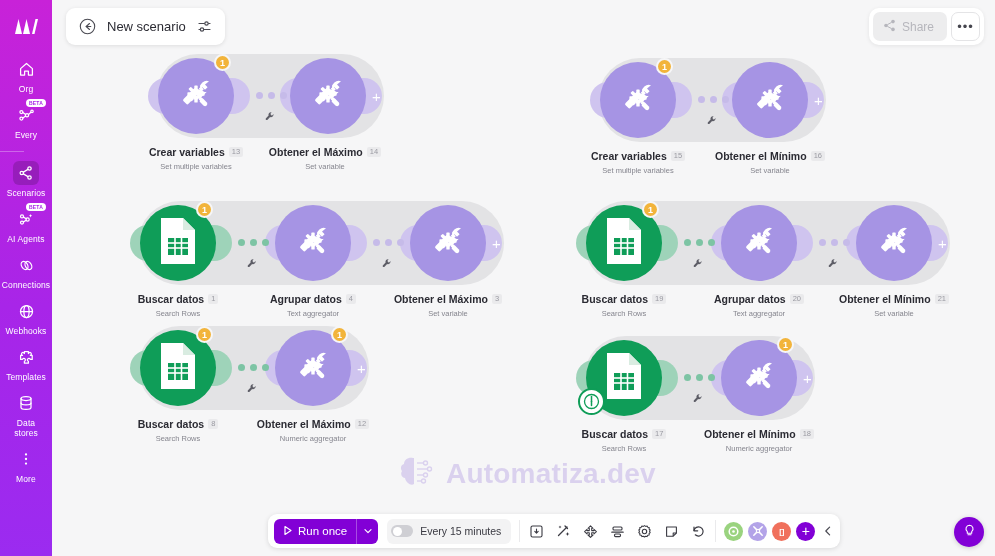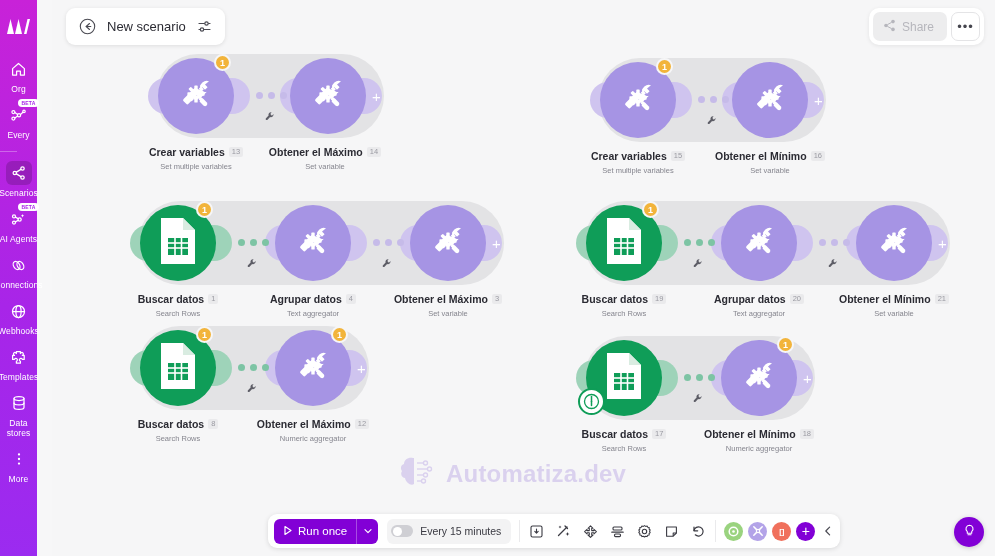--- a/index.html
+++ b/index.html
@@ -5,21 +5,21 @@
   * { box-sizing: border-box; margin:0; padding:0; }
   html,body { width:995px; height:556px; overflow:hidden; }
   body {
     font-family: "Liberation Sans", sans-serif;
     background:#f7f7f8;
     position:relative;
   }
 
   
   #sidebar {
-    position:absolute; left:0; top:0; width:37px; height:556px;
+    position:absolute; left:0; top:0; width:52px; height:556px;
     background:linear-gradient(180deg,#c822d8 0%,#a825e8 55%,#9b2bf0 100%);
     display:flex; flex-direction:column; align-items:center;
     padding-top:8px;
     z-index:30;
   }
   .brand {
     width:52px; height:36px; display:flex; align-items:center; justify-content:center;
     margin-bottom:8px;
   }
   .brand svg { display:block; }
@@ -135,21 +135,21 @@
   .node-label .sub {
     font-size:7.5px; color:#85858e; margin-top:2px;
   }
 
   
   #watermark {
     position:absolute; left:345px; top:455px; display:flex; align-items:center;
     gap:9px; opacity:.45;
   }
   #watermark .wtext {
-    font-size:24px; font-weight:bold; color:#b9a5e4; letter-spacing:.2px;
+    font-size:28px; font-weight:bold; color:#b9a5e4; letter-spacing:.2px;
   }
 
   
   #bottombar {
     position:absolute; left:216px; bottom:8px;
     height:34px; background:#fff; border-radius:9px;
     display:flex; align-items:center; padding:0 6px;
     box-shadow:0 1px 5px rgba(0,0,0,.12); gap:0; z-index:25;
   }
   #run-group {

